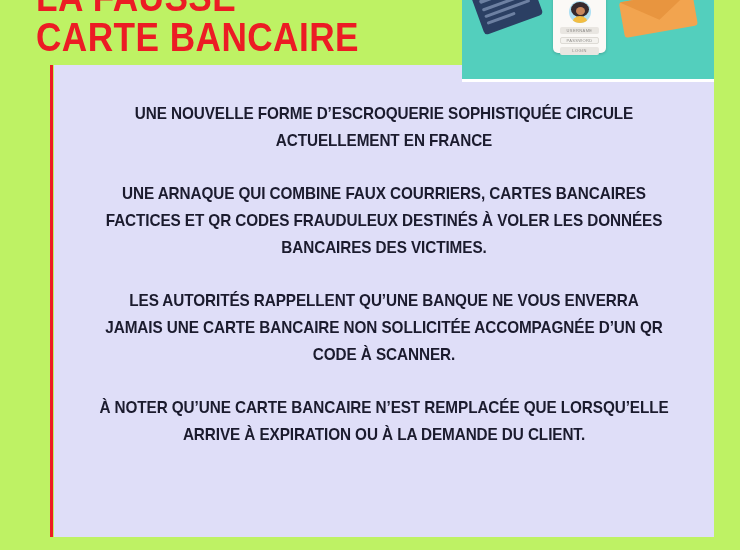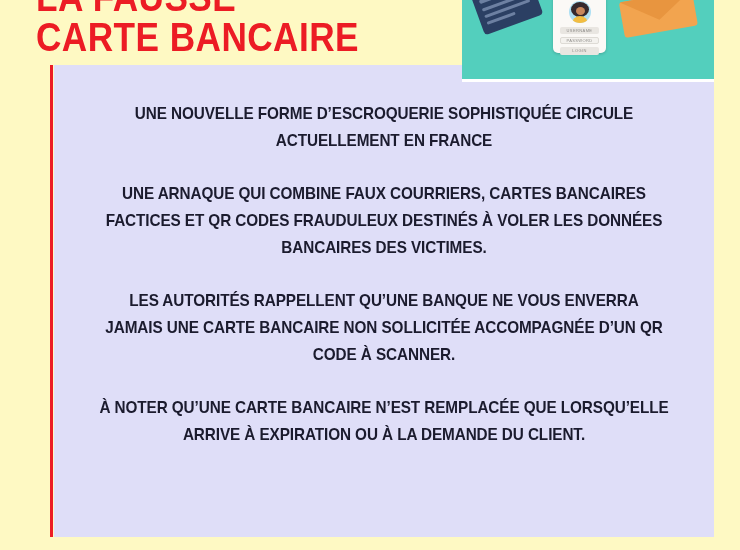--- a/index.html
+++ b/index.html
@@ -1,21 +1,21 @@
 <!DOCTYPE html>
 <html><head>
 <meta charset="utf-8">
 <style>
   * { margin: 0; padding: 0; box-sizing: border-box; }
   html, body { background: #ffffff; }
   .canvas {
     position: relative;
     width: 740px;
     height: 550px;
-    background: #fef9c3;
+    background: #bef264;
     overflow: hidden;
     font-family: "Liberation Sans", sans-serif;
   }
 
   
   .title {
     position: absolute;
     left: 36px;
     top: -23px;
     color: #ec1c24;

